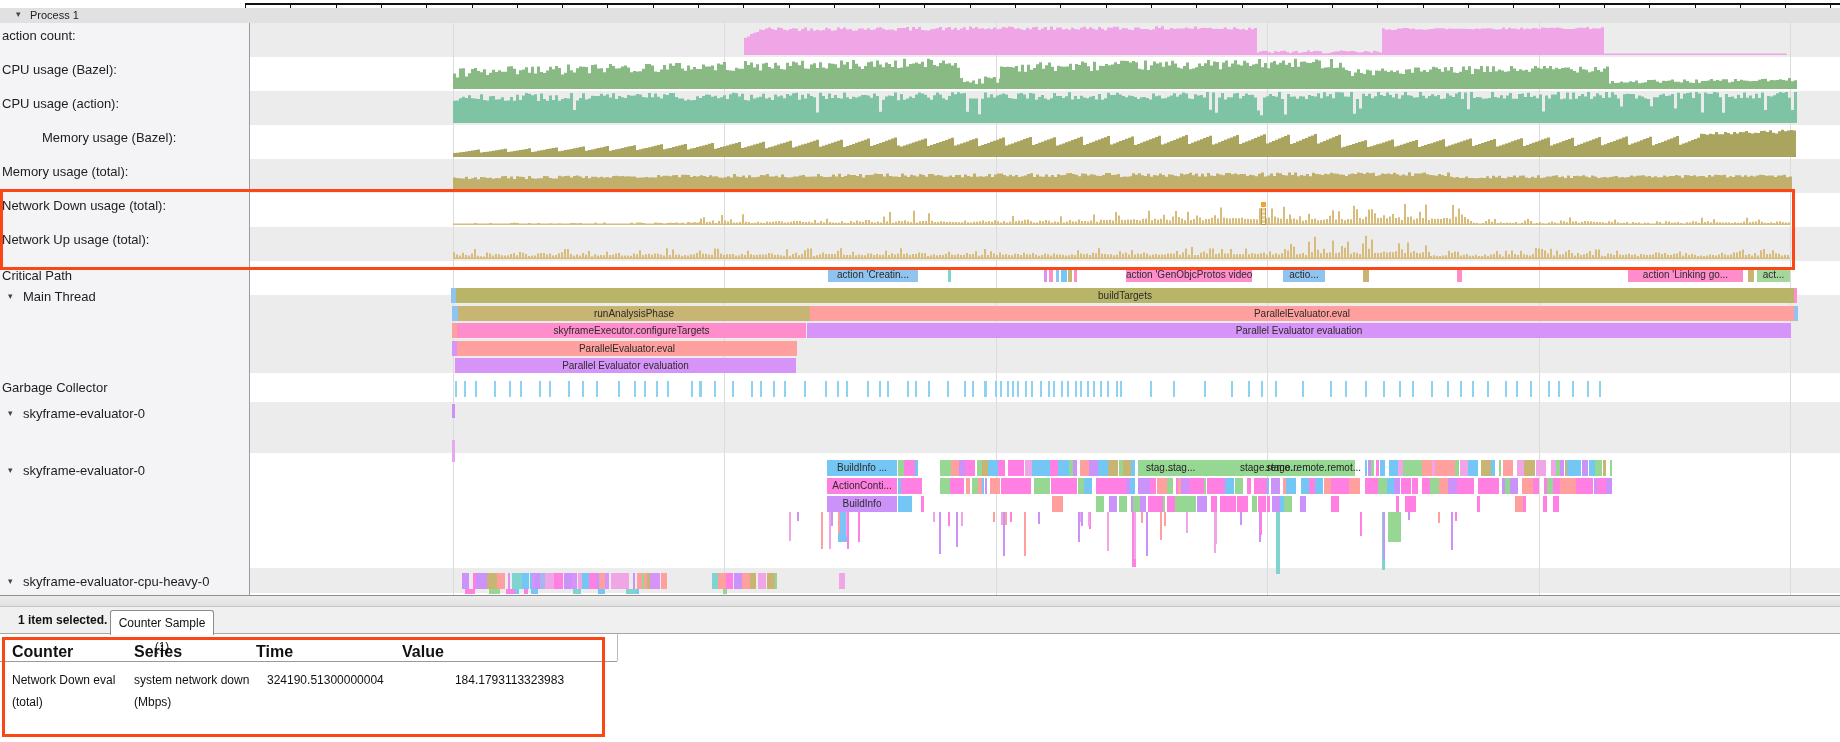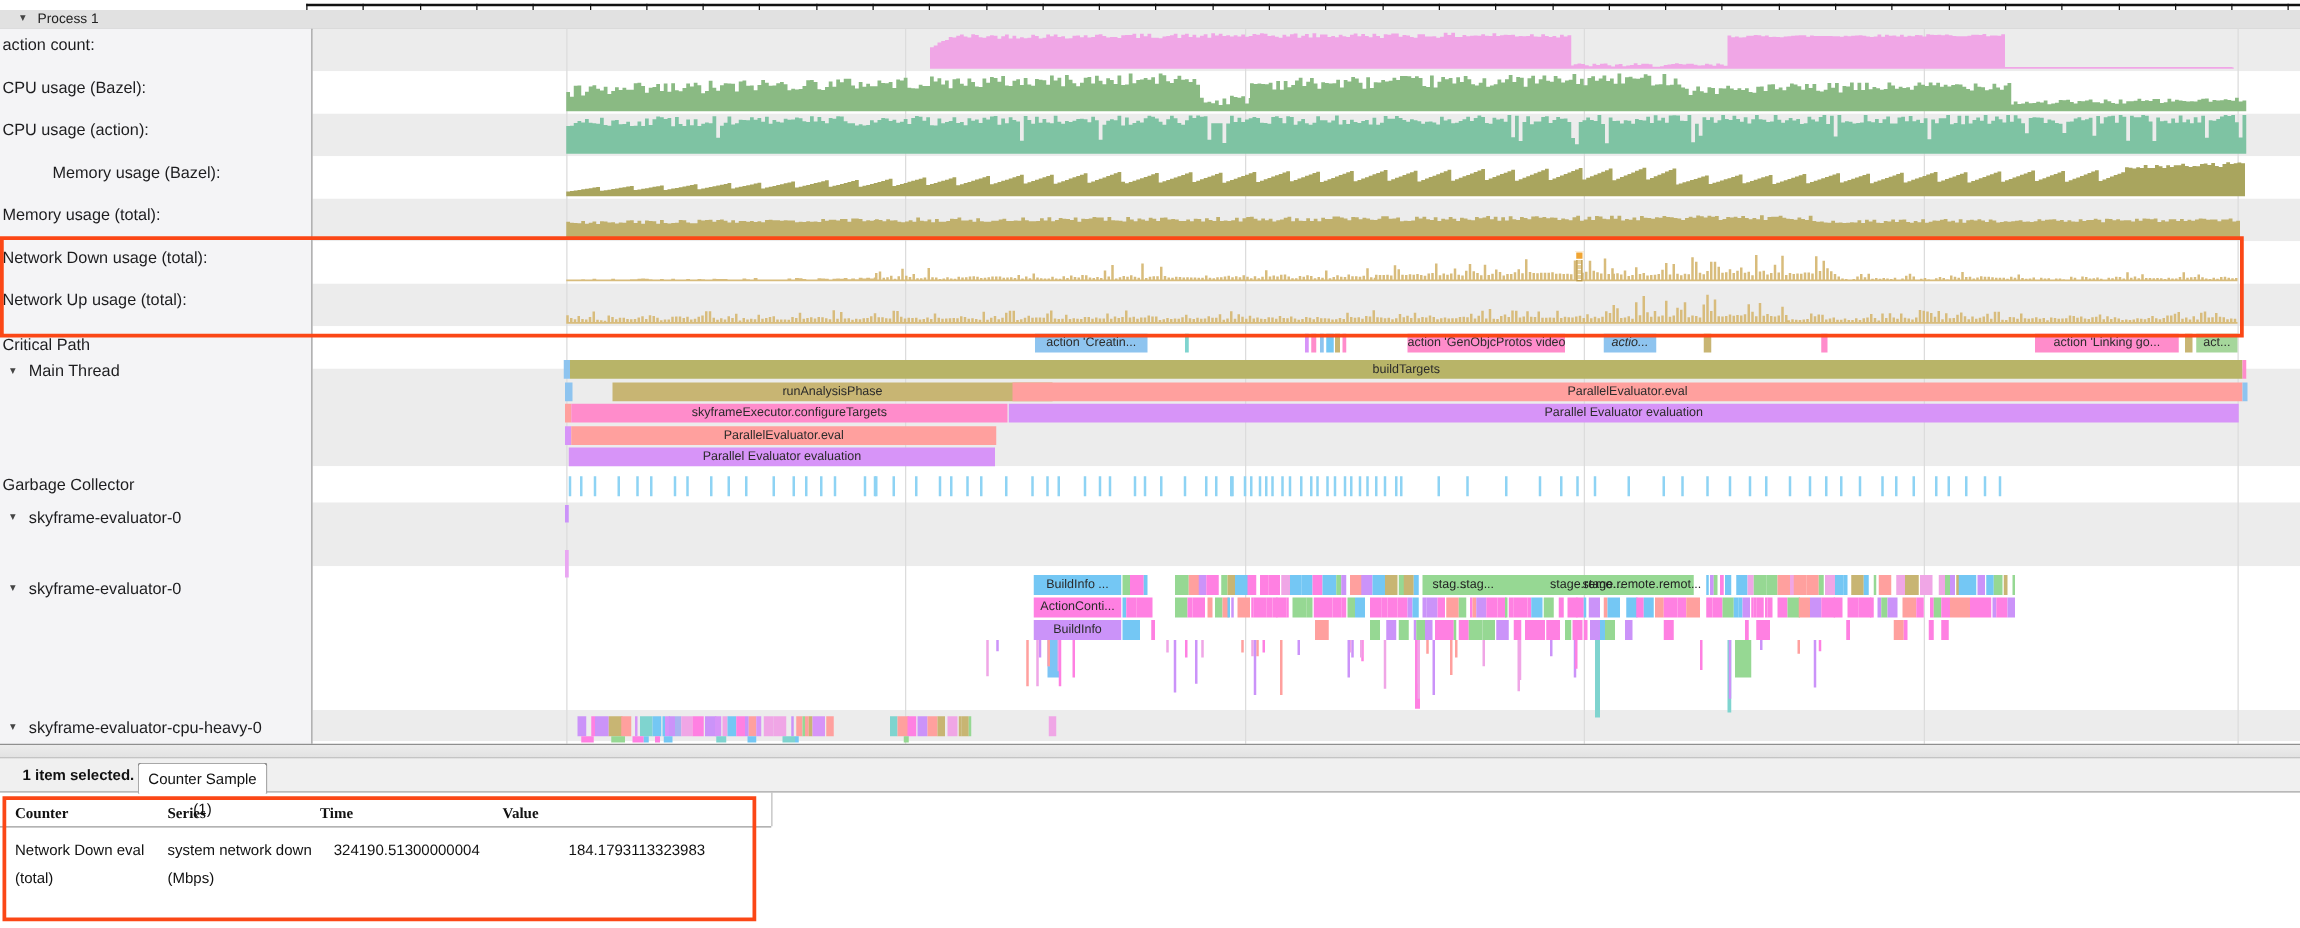--- a/index.html
+++ b/index.html
@@ -28,21 +28,21 @@
   .hlbox{position:absolute;border:3px solid #fb4716;z-index:10;pointer-events:none;background:transparent;}
   #divider{position:absolute;left:0;top:595px;width:1840px;height:12px;
       background:linear-gradient(#8f8f8f 0,#8f8f8f 1px,#ececec 1px,#e2e2e2 11px,#c4c4c4 11px);z-index:6;}
   #bottom{position:absolute;left:0;top:607px;width:1840px;height:135px;background:#fff;z-index:6;}
   #tabbar{position:absolute;left:0;top:0;width:1840px;height:27px;background:#f0f0f0;
       border-bottom:1px solid #a6a6a6;box-sizing:border-box;}
   #sel-text{position:absolute;left:18px;top:0;line-height:27px;font-size:12px;font-weight:bold;color:#111;}
   #tab{position:absolute;left:110px;top:3px;height:25px;width:104px;background:#fff;
       border:1px solid #8c8c8c;border-bottom:none;border-radius:3px 3px 0 0;
       text-align:center;line-height:24px;font-size:12px;color:#111;z-index:2;box-sizing:border-box;}
-  .th{position:absolute;top:36px;font-size:12px;font-weight:bold;color:#111;font-family:Liberation Serif, serif;}
+  .th{position:absolute;top:36px;font-size:16px;font-weight:bold;color:#111;}
   #th-underline{position:absolute;left:0;top:54px;width:617px;height:1px;background:#9a9a9a;}
   #tbl-right-border{position:absolute;left:617px;top:27px;width:1px;height:27px;background:#bdbdbd;}
   .td{position:absolute;top:62px;font-size:12px;color:#111;line-height:22px;}
 </style>
 </head>
 <body>
 
 <div id="app">
   <div id="ruler">
       <div id="ruler-line" style="left: 245px; width: 1595px;"></div>
@@ -133,31 +133,31 @@
       <div class="tick" style="left: 1260px; top: 201px; width: 7px; height: 7px; background: rgb(240, 164, 50); border: 1px solid rgb(255, 255, 255); box-sizing: border-box; z-index: 3;"></div>
       <div class="slice" style="left: 828px; top: 267px; width: 90px; height: 15px; background: rgb(142, 196, 239);">action 'Creatin...</div>
       <div class="slice" style="left: 948px; top: 267px; width: 3px; height: 15px; background: rgb(127, 212, 207);"></div>
       <div class="slice" style="left: 1044px; top: 267px; width: 3px; height: 15px; background: rgb(215, 148, 248);"></div>
       <div class="slice" style="left: 1049px; top: 267px; width: 4px; height: 15px; background: rgb(255, 140, 203);"></div>
       <div class="slice" style="left: 1056px; top: 267px; width: 3px; height: 15px; background: rgb(142, 196, 239);"></div>
       <div class="slice" style="left: 1061px; top: 267px; width: 6px; height: 15px; background: rgb(116, 199, 244);"></div>
       <div class="slice" style="left: 1068px; top: 267px; width: 4px; height: 15px; background: rgb(200, 181, 115);"></div>
       <div class="slice" style="left: 1074px; top: 267px; width: 3px; height: 15px; background: rgb(255, 140, 203);"></div>
       <div class="slice" style="left: 1126px; top: 267px; width: 126px; height: 15px; background: rgb(255, 140, 203);">action 'GenObjcProtos video/...</div>
-      <div class="slice" style="left: 1283px; top: 267px; width: 42px; height: 15px; background: rgb(142, 196, 239); font-style: italic;">actio...</div>
+      <div class="slice" style="left: 1283px; top: 267px; width: 42px; height: 15px; background: rgb(142, 196, 239);">actio...</div>
       <div class="slice" style="left: 1363px; top: 267px; width: 6px; height: 15px; background: rgb(200, 181, 115);"></div>
       <div class="slice" style="left: 1457px; top: 267px; width: 5px; height: 15px; background: rgb(255, 140, 203);"></div>
       <div class="slice" style="left: 1628px; top: 267px; width: 115px; height: 15px; background: rgb(255, 140, 203);">action 'Linking go...</div>
       <div class="slice" style="left: 1748px; top: 267px; width: 6px; height: 15px; background: rgb(200, 181, 115);"></div>
       <div class="slice" style="left: 1757px; top: 267px; width: 33px; height: 15px; background: rgb(165, 214, 155);">act...</div>
       <div class="slice" style="left: 451px; top: 288px; width: 5px; height: 15px; background: rgb(142, 196, 239);"></div>
       <div class="slice" style="left: 456px; top: 288px; width: 1338px; height: 15px; background: rgb(184, 180, 104);">buildTargets</div>
       <div class="slice" style="left: 1794px; top: 288px; width: 3px; height: 15px; background: rgb(255, 140, 203);"></div>
       <div class="slice" style="left: 452px; top: 306px; width: 6px; height: 15px; background: rgb(142, 196, 239);"></div>
-      <div class="slice" style="left: 458px; top: 306px; width: 352px; height: 15px; background: rgb(200, 181, 115); margin-left: 32px;">runAnalysisPhase</div>
+      <div class="slice" style="left: 458px; top: 306px; width: 352px; height: 15px; background: rgb(200, 181, 115);">runAnalysisPhase</div>
       <div class="slice" style="left: 810px; top: 306px; width: 984px; height: 15px; background: rgb(255, 160, 158);">ParallelEvaluator.eval</div>
       <div class="slice" style="left: 1794px; top: 306px; width: 4px; height: 15px; background: rgb(142, 196, 239);"></div>
       <div class="slice" style="left: 452px; top: 323px; width: 5px; height: 15px; background: rgb(255, 160, 158);"></div>
       <div class="slice" style="left: 457px; top: 323px; width: 349px; height: 15px; background: rgb(255, 140, 203);">skyframeExecutor.configureTargets</div>
       <div class="slice" style="left: 807px; top: 323px; width: 984px; height: 15px; background: rgb(215, 148, 248);">Parallel Evaluator evaluation</div>
       <div class="slice" style="left: 452px; top: 341px; width: 5px; height: 15px; background: rgb(215, 148, 248);"></div>
       <div class="slice" style="left: 457px; top: 341px; width: 340px; height: 15px; background: rgb(255, 160, 158);">ParallelEvaluator.eval</div>
       <div class="slice" style="left: 455px; top: 358px; width: 341px; height: 15px; background: rgb(215, 148, 248);">Parallel Evaluator evaluation</div>
       <div class="tick" style="left: 455px; top: 381px; width: 2px; height: 16px; background: rgb(142, 211, 244);"></div>
       <div class="tick" style="left: 464px; top: 381px; width: 2px; height: 16px; background: rgb(142, 211, 244);"></div>

